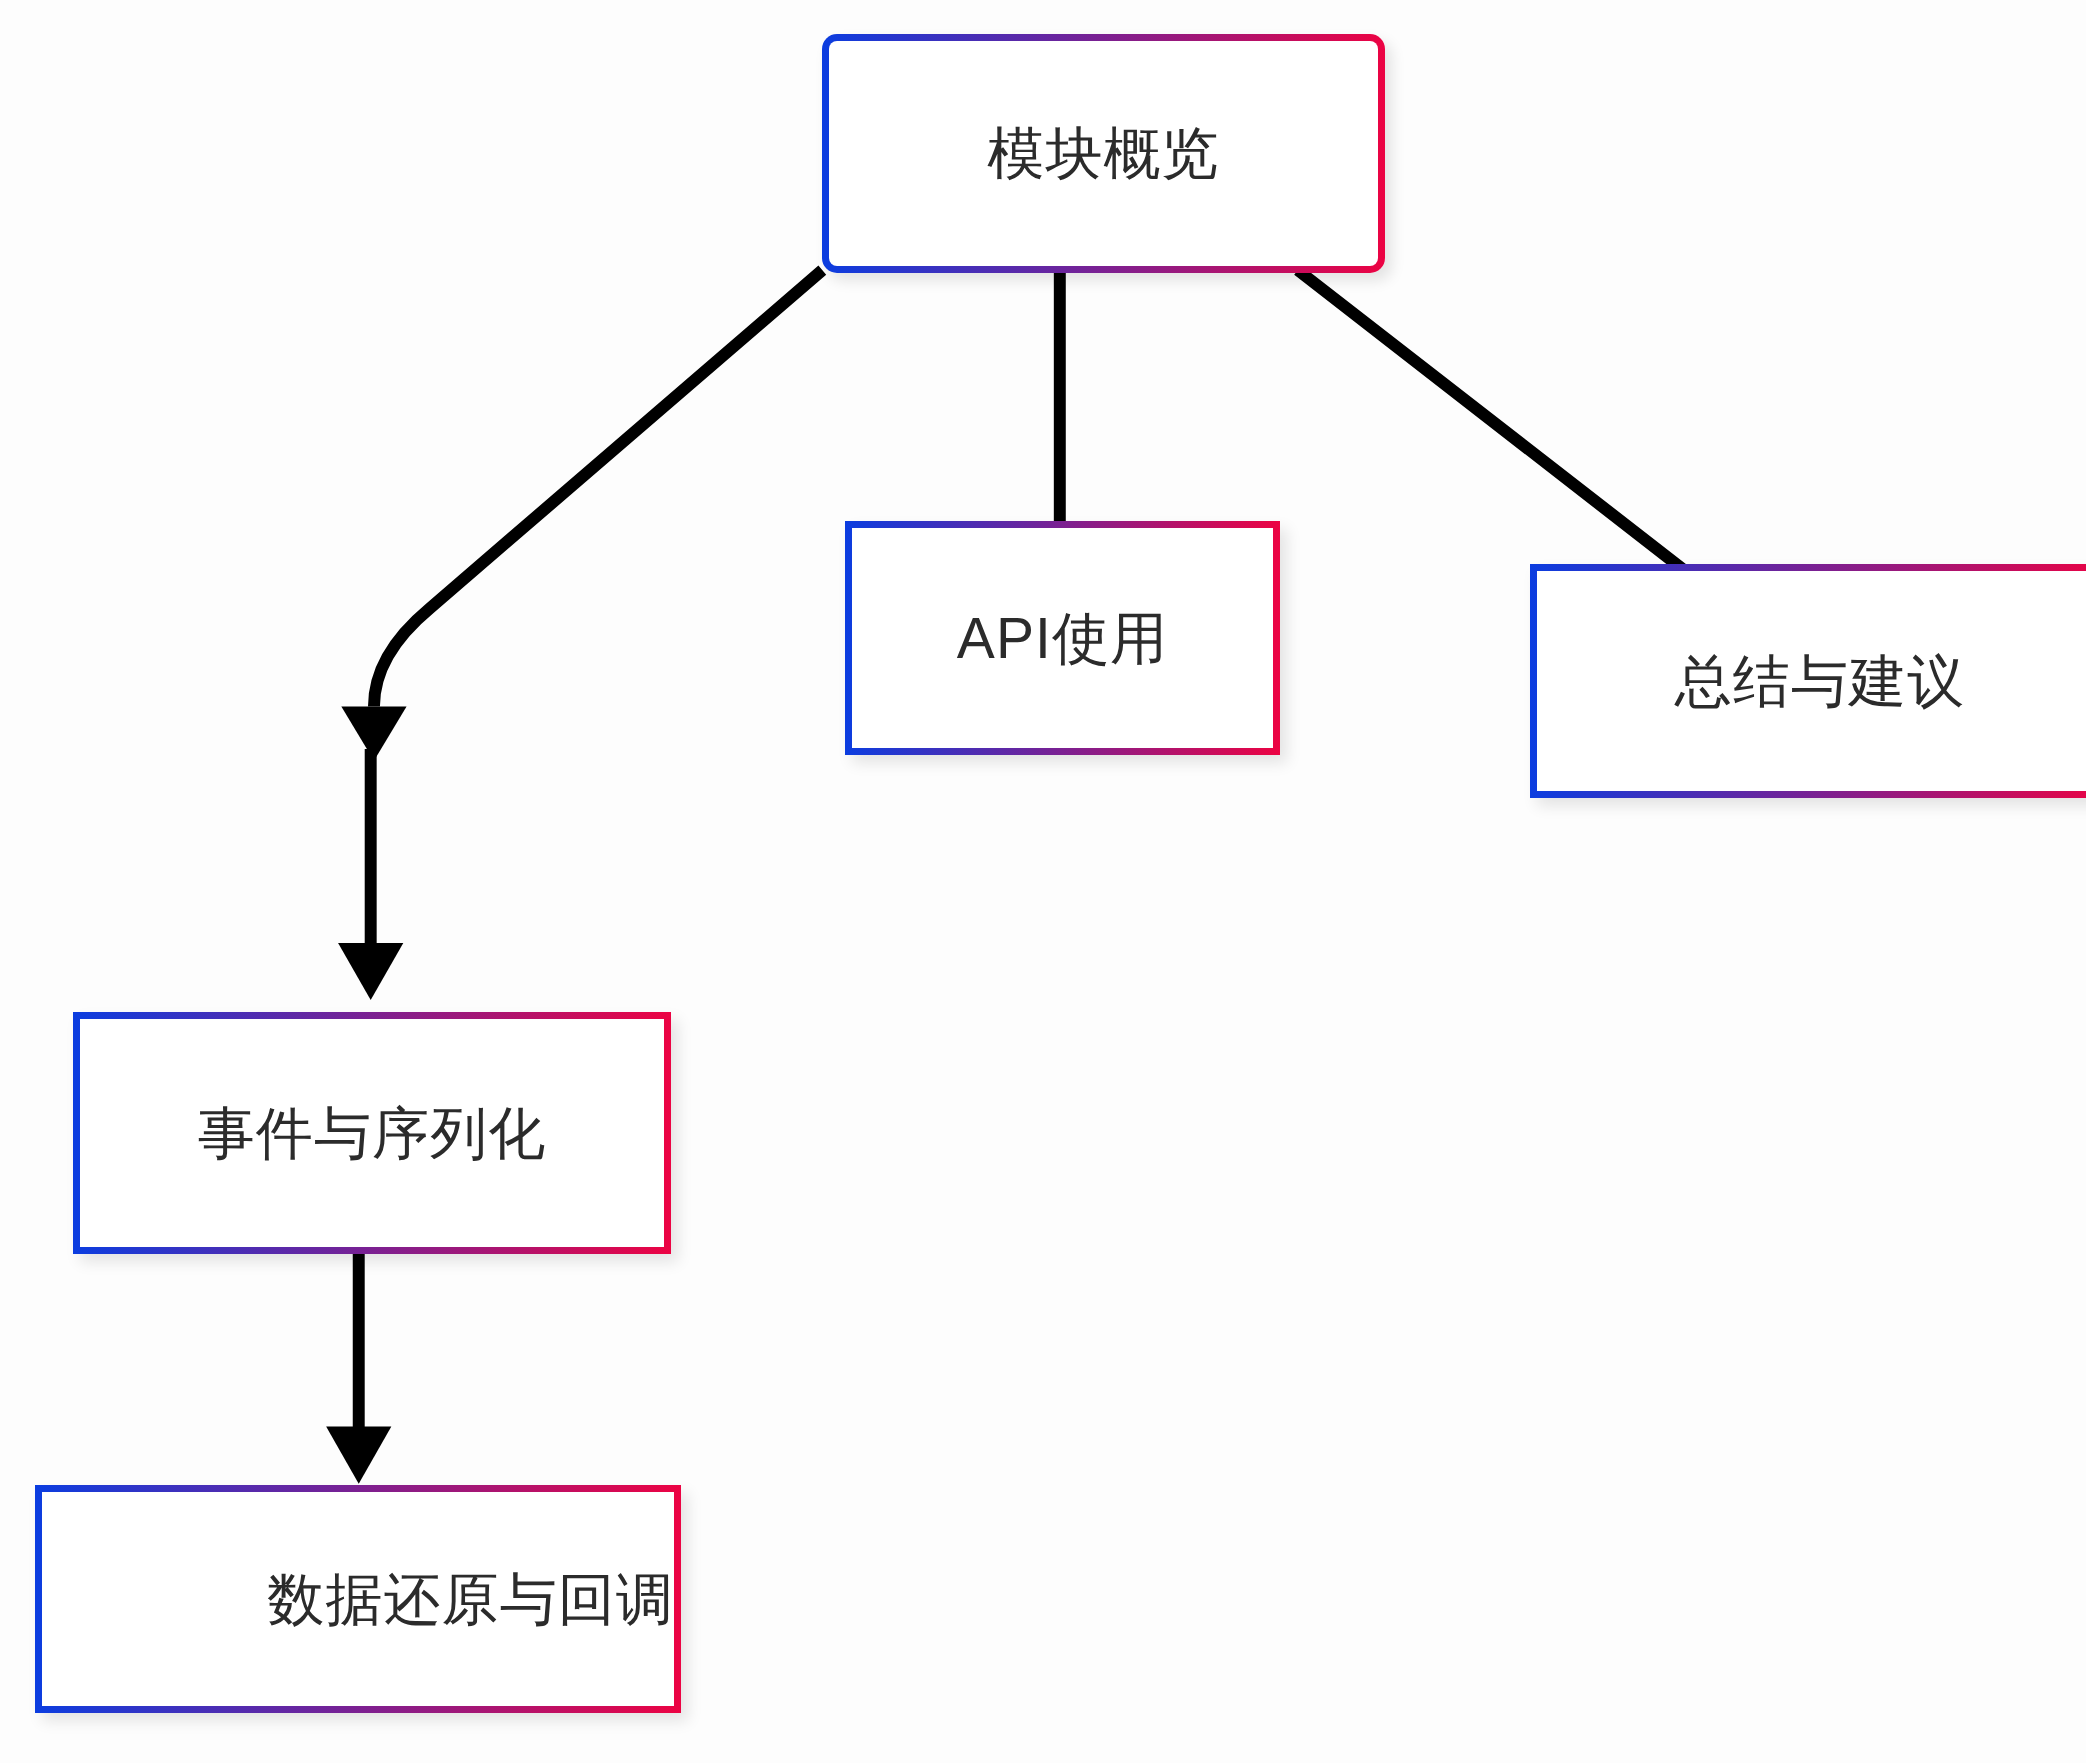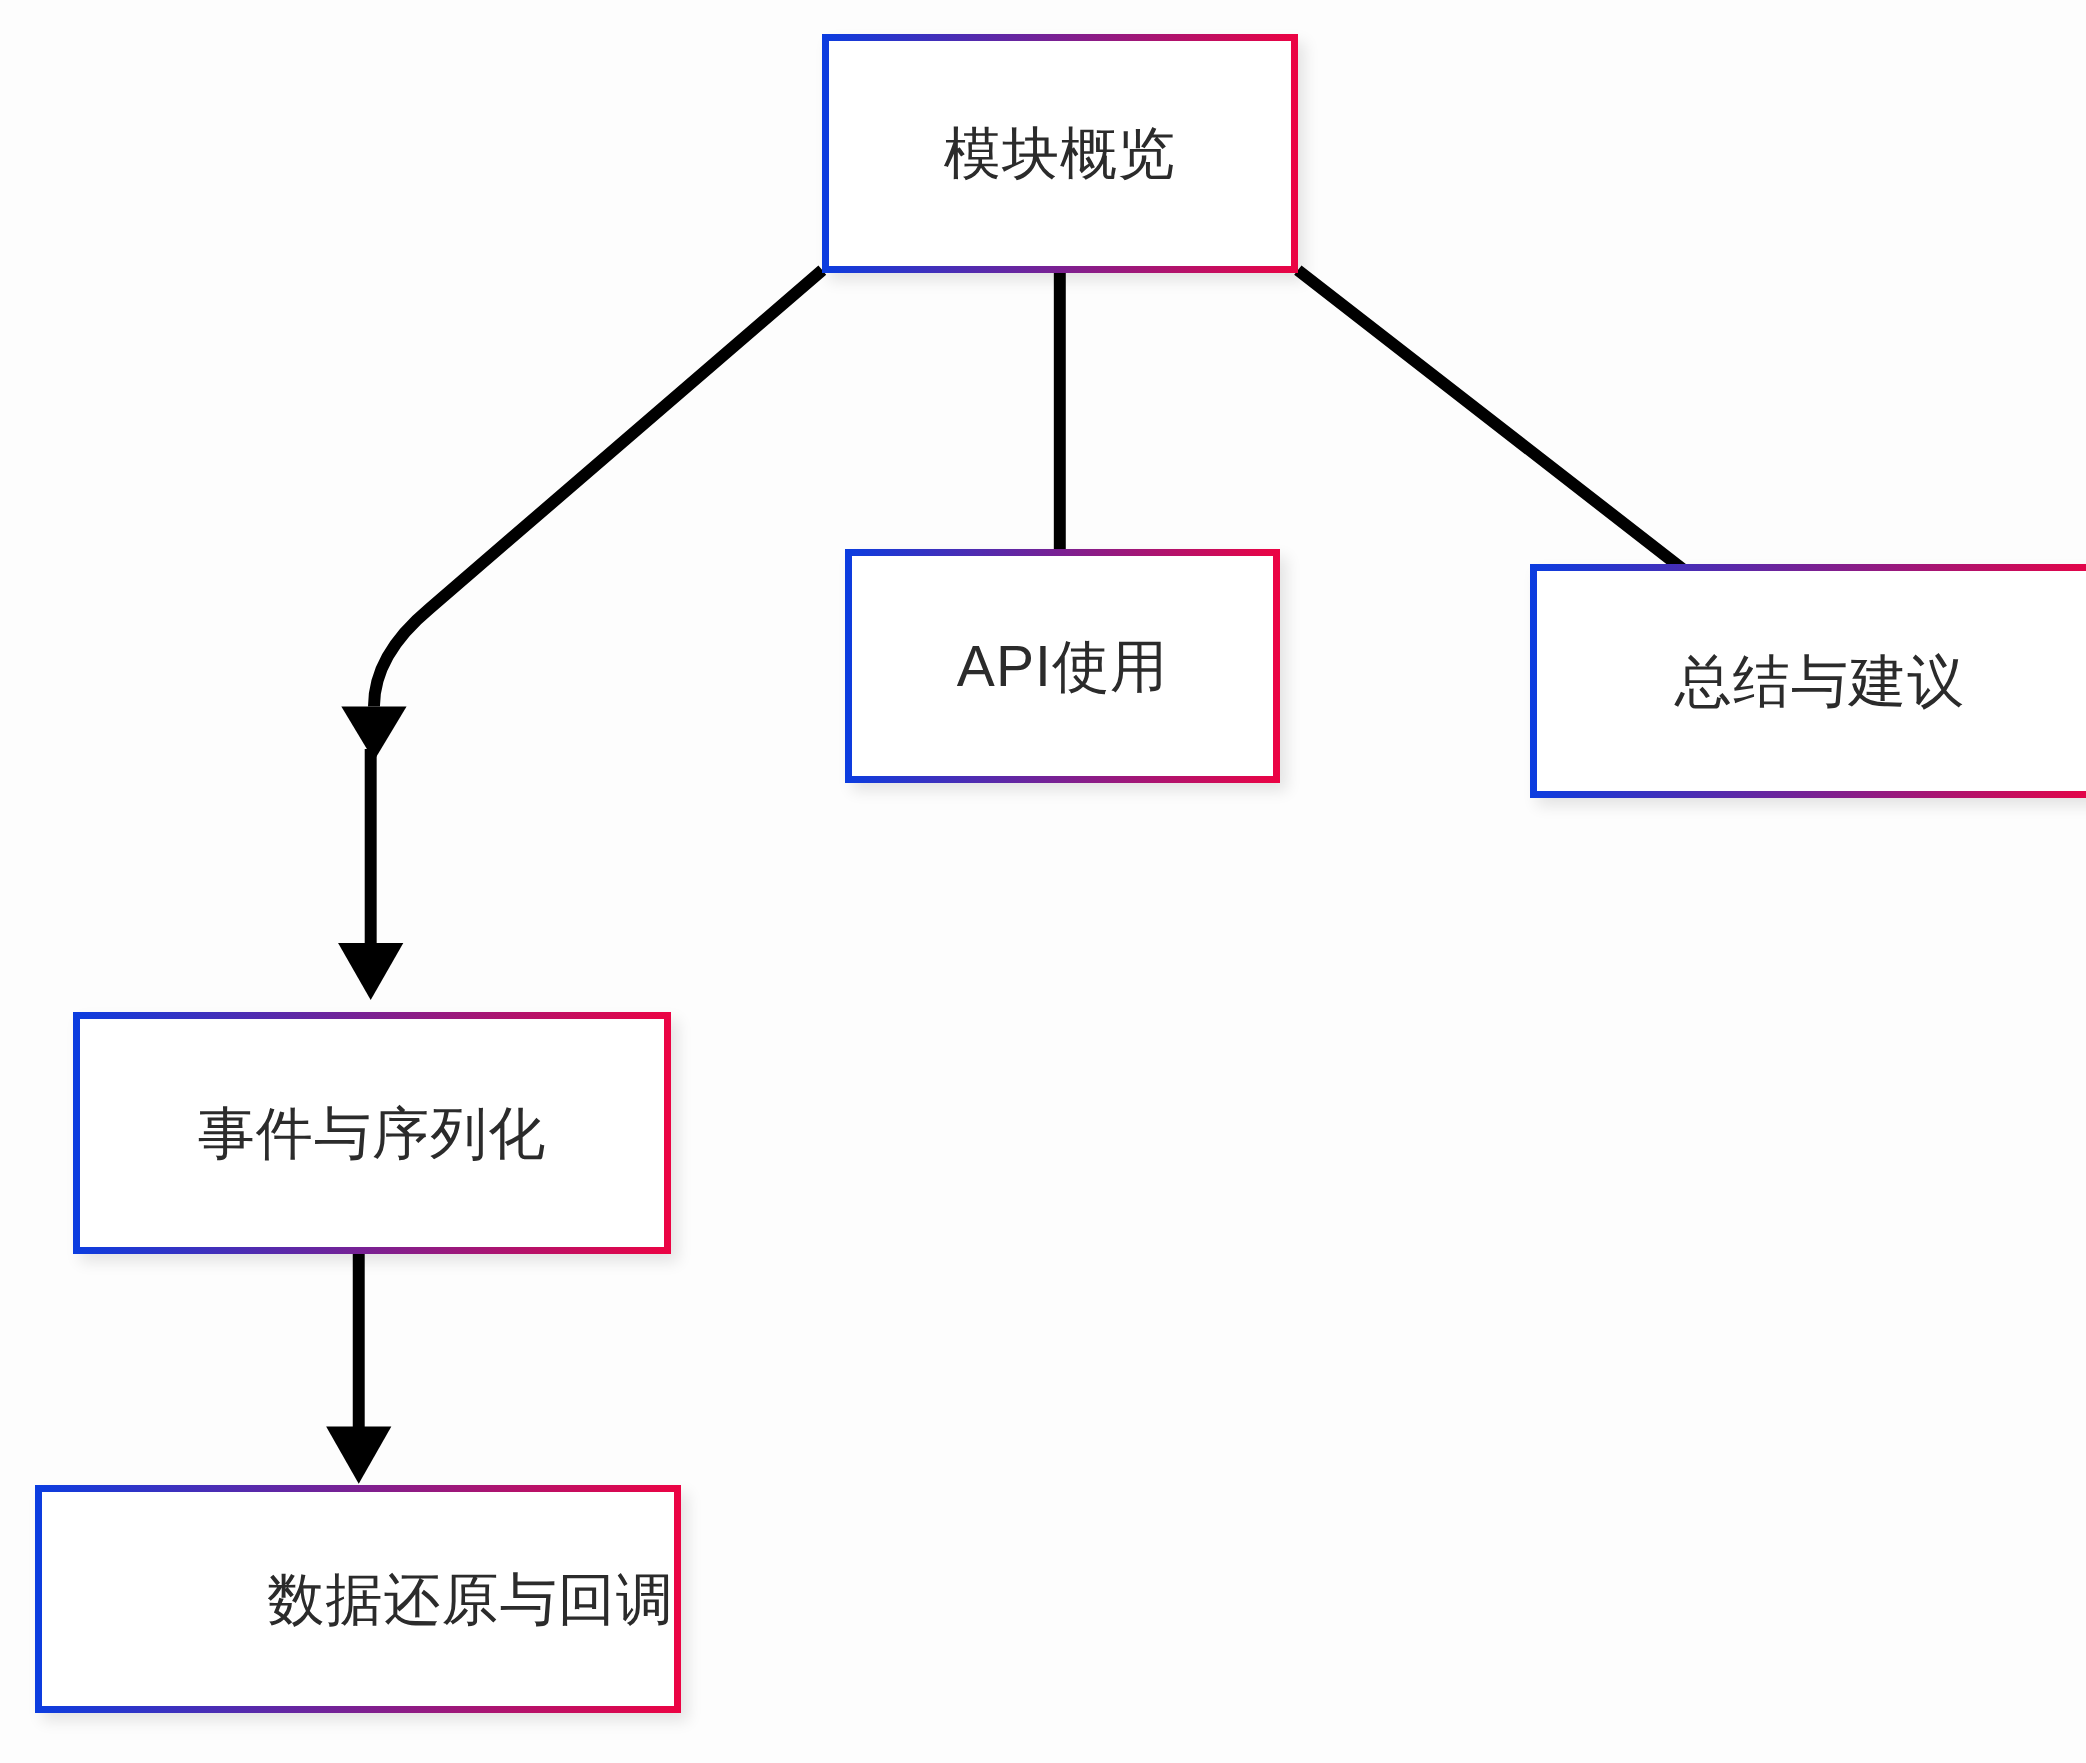--- a/index.html
+++ b/index.html
@@ -77,26 +77,26 @@
       <line x1="682" y1="1378" x2="682" y2="1740" stroke="#000000" stroke-width="22"></line>
       <polygon points="622,1735 742,1735 682,1840" fill="#000000"></polygon>
     </g>
 
     <g>
       <line x1="660" y1="2290" x2="660" y2="2630" stroke="#000000" stroke-width="22"></line>
       <polygon points="600,2625 720,2625 660,2730" fill="#000000"></polygon>
     </g>
   </svg>
 
-  <div class="node" id="node-overview" style="--c1:#0B3DE0; --c2:#EC0343; left:822px; top:34px; width:476px; height:239px;">
+  <div class="node" id="node-overview" style="--c1:#0B3DE0; --c2:#EC0343; left:822px; top:34px; width:563px; height:239px;border-radius:15px;">
     <span class="node-label">模块概览</span>
   </div>
 
 
-  <div class="node" id="node-api" style="--c1:#0B3DE0; --c2:#EC0343; left:845px; top:549px; width:435px; height:234px;">
+  <div class="node" id="node-api" style="--c1:#0B3DE0; --c2:#EC0343; left:845px; top:521px; width:435px; height:234px;">
     <span class="node-label">API使用</span>
   </div>
 
   <div class="node" id="node-summary" style="--c1:#0B3DE0; --c2:#EC0343; left:1530px; top:519px; width:580px; height:234px;margin-top:45px;">
     <span class="node-label">总结与建议</span>
   </div>
 
   <div class="node" id="node-events" style="--c1:#0B3DE0; --c2:#EC0343; left:73px; top:1002px; width:598px; height:242px;margin-top:10px;">
     <span class="node-label">事件与序列化</span>
   </div>

